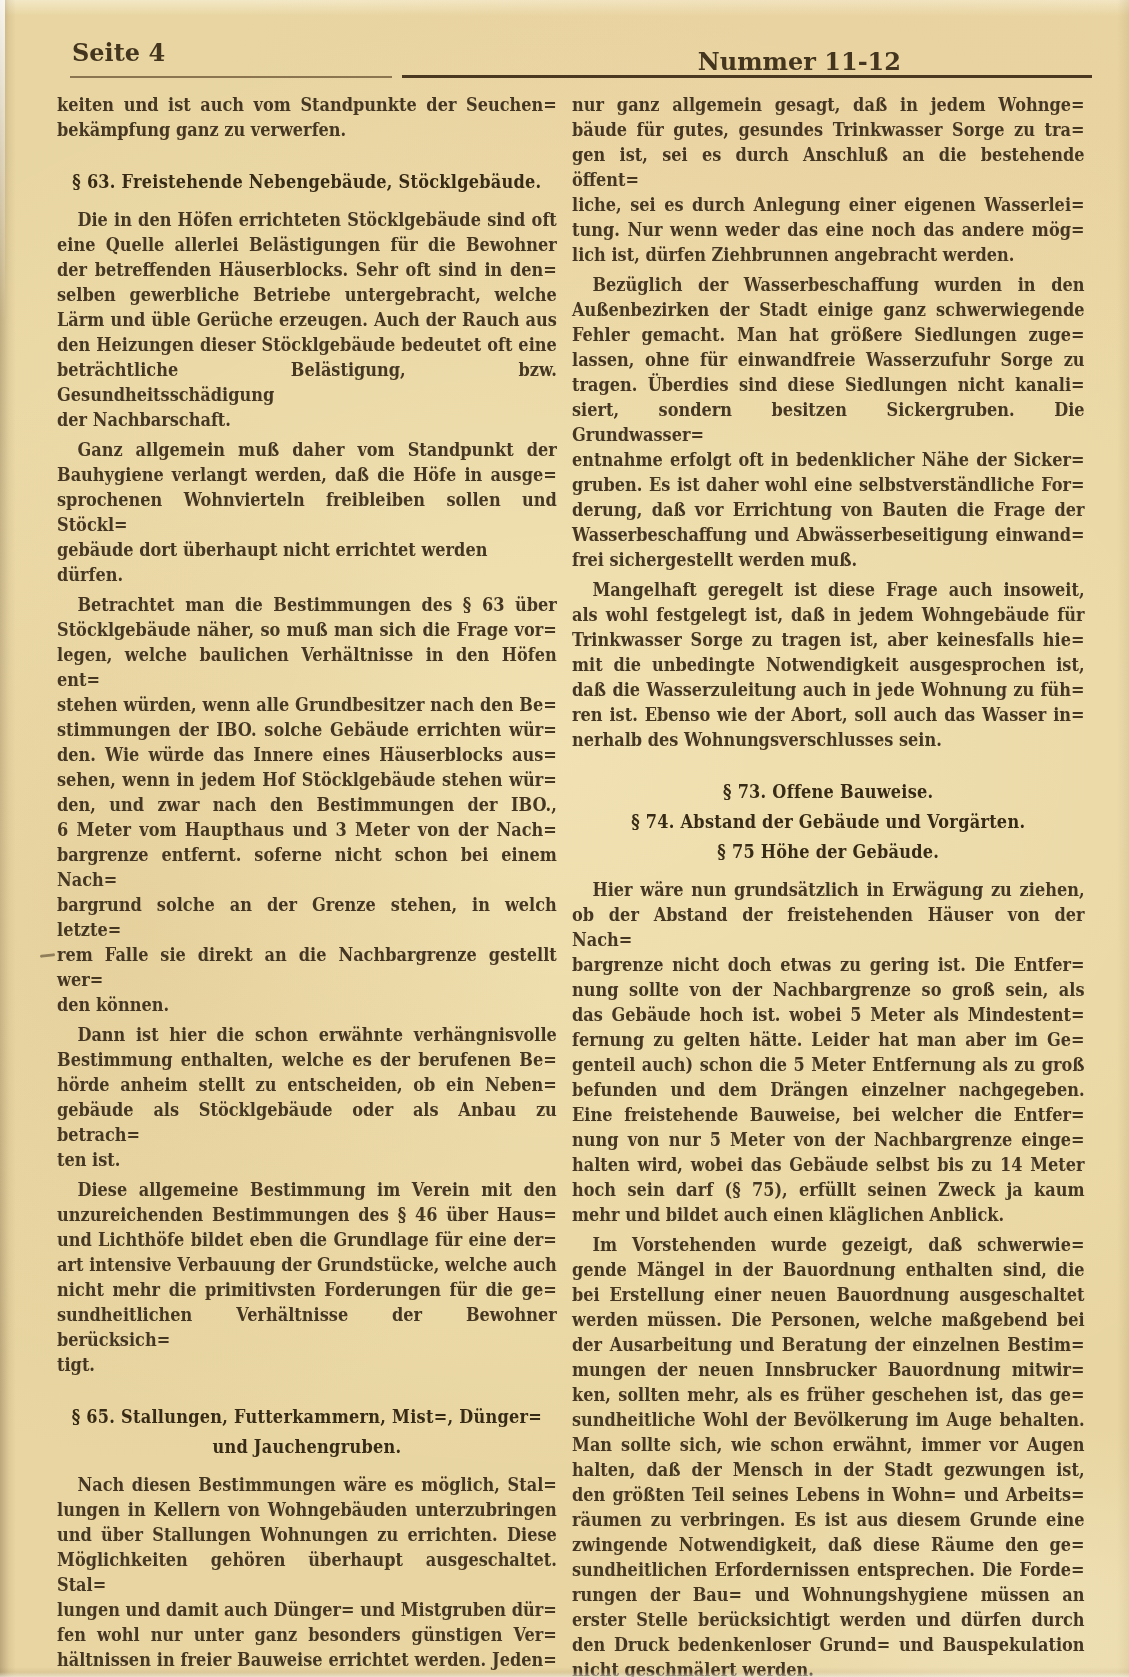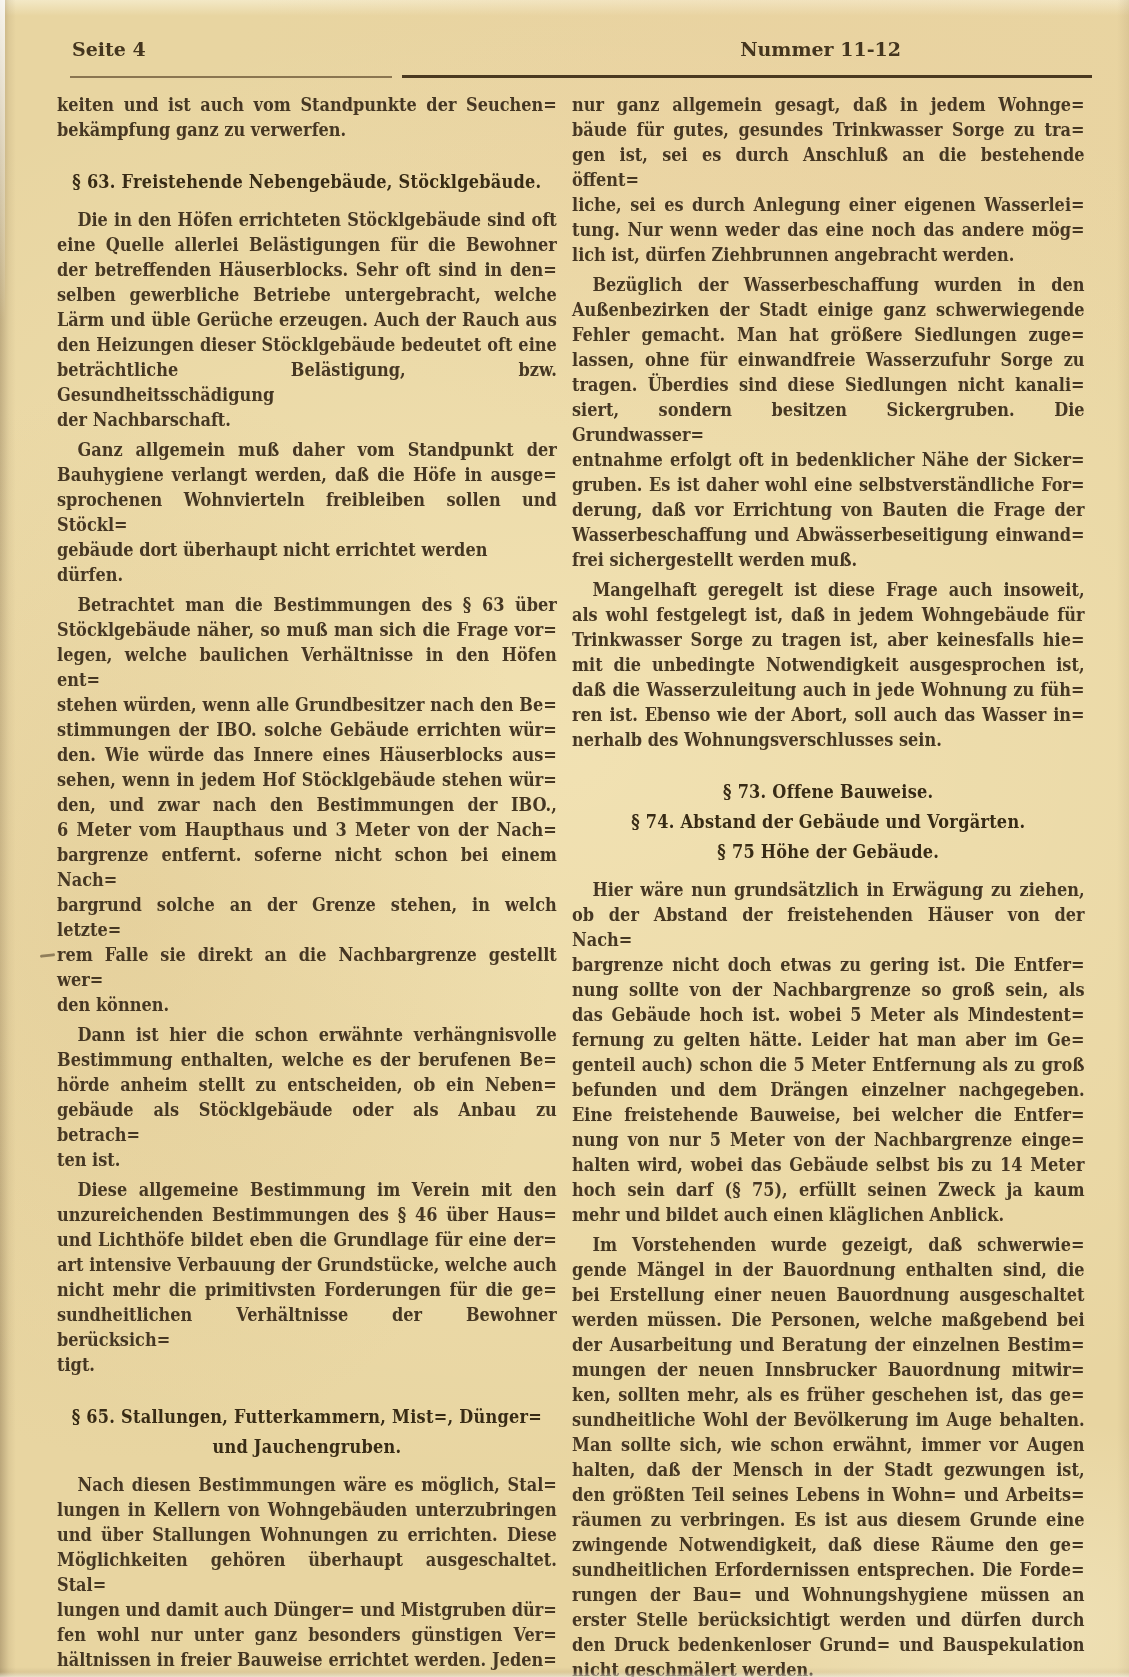--- a/index.html
+++ b/index.html
@@ -13,24 +13,24 @@
       radial-gradient(ellipse 1300px 1000px at 50% 45%, rgba(255,244,205,0.40), transparent 75%),
       radial-gradient(ellipse 500px 300px at 90% 97%, rgba(248,240,210,0.45), transparent 70%),
       linear-gradient(90deg, rgba(125,103,70,0.42) 0px, rgba(125,103,70,0.10) 9px, rgba(125,103,70,0) 16px),
       linear-gradient(270deg, rgba(150,128,90,0.18) 0px, rgba(150,128,90,0) 12px),
       linear-gradient(180deg, rgba(252,248,228,0.55) 0px, rgba(252,248,228,0) 16px),
       linear-gradient(0deg, rgba(140,118,82,0.25) 0px, rgba(140,118,82,0) 10px);
     font-family:"DejaVu Serif","Liberation Serif",serif;
     color:#44351e;
   }
   
-  .hdr{position:absolute;top:38px;left:0;width:939px;height:28px;font-weight:700;font-size:19px;}
+  .hdr{position:absolute;top:38px;left:0;width:939px;height:28px;font-weight:700;font-size:24px;}
   .hdr .l{position:absolute;left:72px;top:0;}
   .hdr .c{position:absolute;left:300px;width:530px;top:0;text-align:center;letter-spacing:.5px;}
-  .hdr .r{position:absolute;right:38px;top:0;text-align:right;}
+  .hdr .r{position:absolute;right:38px;top:9px;text-align:right;}
   .rule-l{position:absolute;left:70px;top:76px;width:322px;height:2px;background:#8a7550;}
   .rule-r{position:absolute;left:402px;top:75px;width:690px;height:3px;background:#4a3920;}
   
   .col{position:absolute;top:92px;}
   .col .inner{transform:scaleX(0.85);transform-origin:top left;}
   .col-left{left:57px;width:500px;}
   .col-left .inner{width:588px;}
   .col-right{left:572px;width:513px;}
   .col-right .inner{width:603px;}
   .block{margin:0;}

